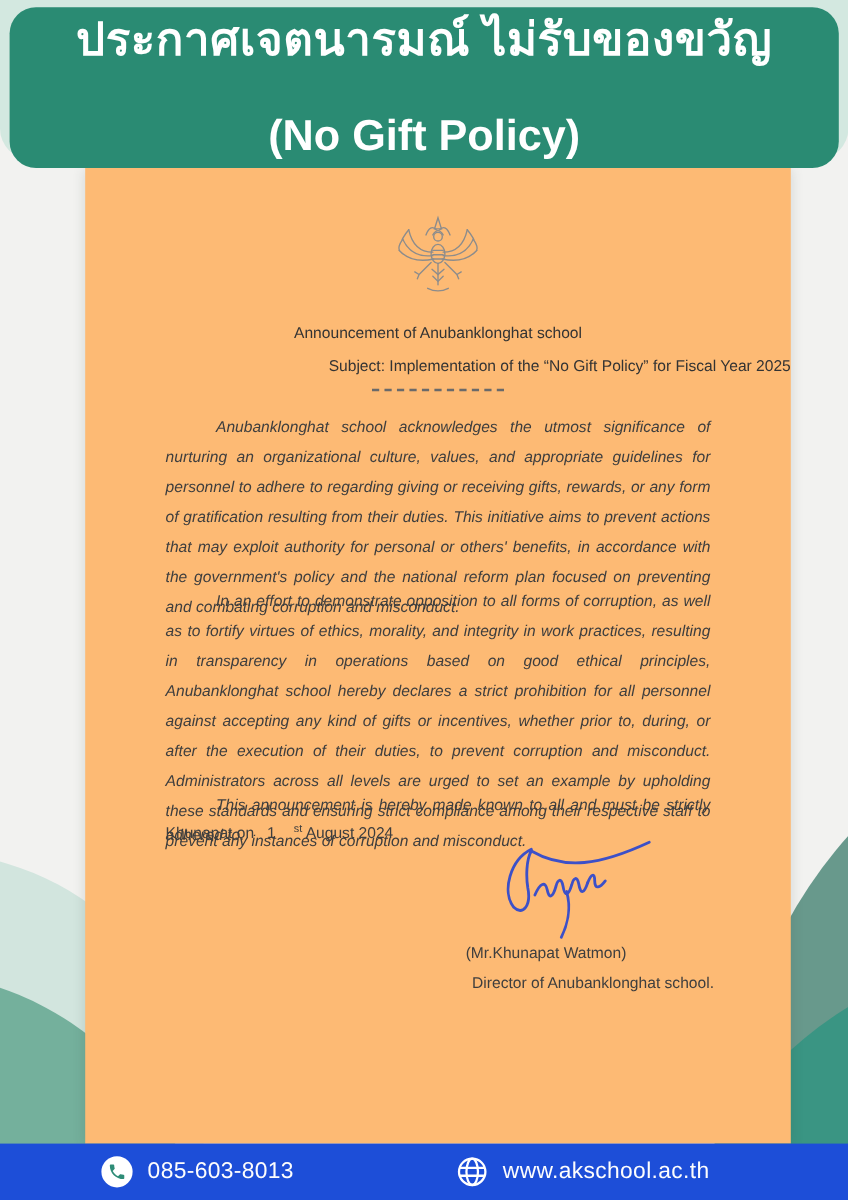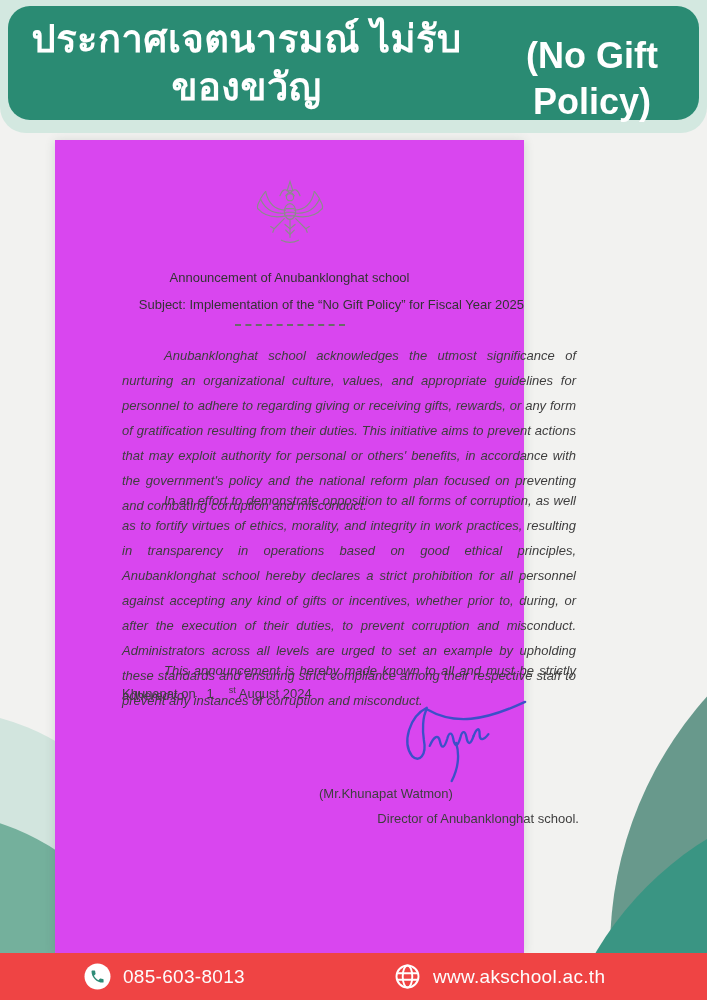--- a/index.html
+++ b/index.html
@@ -13,62 +13,62 @@
   .deco-mint-left{left:-290px; top:710px; width:460px; height:460px; background:#d2e5de;}
   .deco-green-left{left:-330px; top:810px; width:500px; height:500px; background:#74b09c;}
   .deco-sage-right{left:610px; top:570px; width:760px; height:760px; background:#68998c;}
   .deco-bright-right{left:550px; top:790px; width:660px; height:660px; background:#3a9583;}
   
   .header-mint{
     position:absolute; left:0; top:0; width:707px; height:133px;
     background:#d3e8e0; border-radius:0 0 26px 26px; z-index:2;
   }
   .banner{
-    position:absolute; left:8px; right:8px; top:6px; height:114px;
+    position:absolute; left:8px; right:8px; top:6px; height:134px;
     background:#2a8b73; border-radius:22px; z-index:3;
-    display:flex; flex-direction:row; align-items:center; justify-content:center;
+    display:flex; flex-direction:column; align-items:center; justify-content:center;
     color:#fff; text-align:center;
   }
   .banner .thai{font-size:38px; font-weight:700; line-height:48px; letter-spacing:.5px;}
   .banner .eng{font-size:36px; font-weight:700; line-height:46px;margin-top:32px;}
   
   .page{
-    position:absolute; left:55px; top:140px; width:469px; height:813px;
-    background:#d946ef; box-shadow:0 1px 10px rgba(50,70,65,.16); z-index:1;
+    position:absolute; left:71px; top:140px; width:588px; height:813px;
+    background:#fdba74; box-shadow:0 1px 10px rgba(50,70,65,.16); z-index:1;
     color:#3e3e3e;
   }
   .emblem{position:absolute; left:50%; top:32px; transform:translateX(-50%);}
   .doc-h1{position:absolute; top:130px; left:0; width:100%; text-align:center;
           font-size:13px; color:#333;}
   .doc-h2{position:absolute; top:157px; left:0; width:100%; text-align:right;
           font-size:13px; color:#333;}
   .divider{position:absolute; top:184px; left:50%; transform:translateX(-50%);
            width:110px; border-top:2px dashed #6a6a6a;}
   .para{position:absolute; left:67px; width:454px; text-align:justify;
         font-size:13px; line-height:25px; color:#3e3e3e;}
   .indent{text-indent:42px;font-style:italic;}
   .para1{top:203px;}
   .para2{top:348px;}
   .closing{top:518px;}
   .announced{position:absolute; left:67px; top:545px; font-size:13px; color:#3e3e3e;}
   .announced sup{font-size:9px;margin-left:15px;}
   .signature{position:absolute; left:332px; top:556px; width:150px; height:88px;}
-  .sig-name{position:absolute; left:264px; top:646px; width:240px; 
+  .sig-name{position:absolute; left:264px; top:646px; width:240px; text-align:center;
             font-size:13px; color:#3e3e3e;}
   .sig-title{position:absolute; left:244px; top:671px; width:280px; text-align:right;
              font-size:13px; color:#3e3e3e;}
   
   .footer{
     position:absolute; left:0; bottom:0; width:707px; height:47px;
-    background:#ef4444; z-index:4; color:#fdfdfd;
+    background:#1d4ed8; z-index:4; color:#fdfdfd;
   }
   .footer-item{position:absolute; top:0; height:47px; display:flex; align-items:center; gap:12px;
                font-size:19px; letter-spacing:.3px;}
   .footer-item.phone{left:84px;}
-  .footer-item.web{left:394px;}
+  .footer-item.web{left:380px;}
   .icon-badge{width:27px; height:27px; display:flex; align-items:center; justify-content:center;}
 </style>
 </head>
 <body>
 
 <div class="canvas">
 
   <div class="deco deco-mint-left"></div>
   <div class="deco deco-green-left"></div>
   <div class="deco deco-sage-right"></div>

